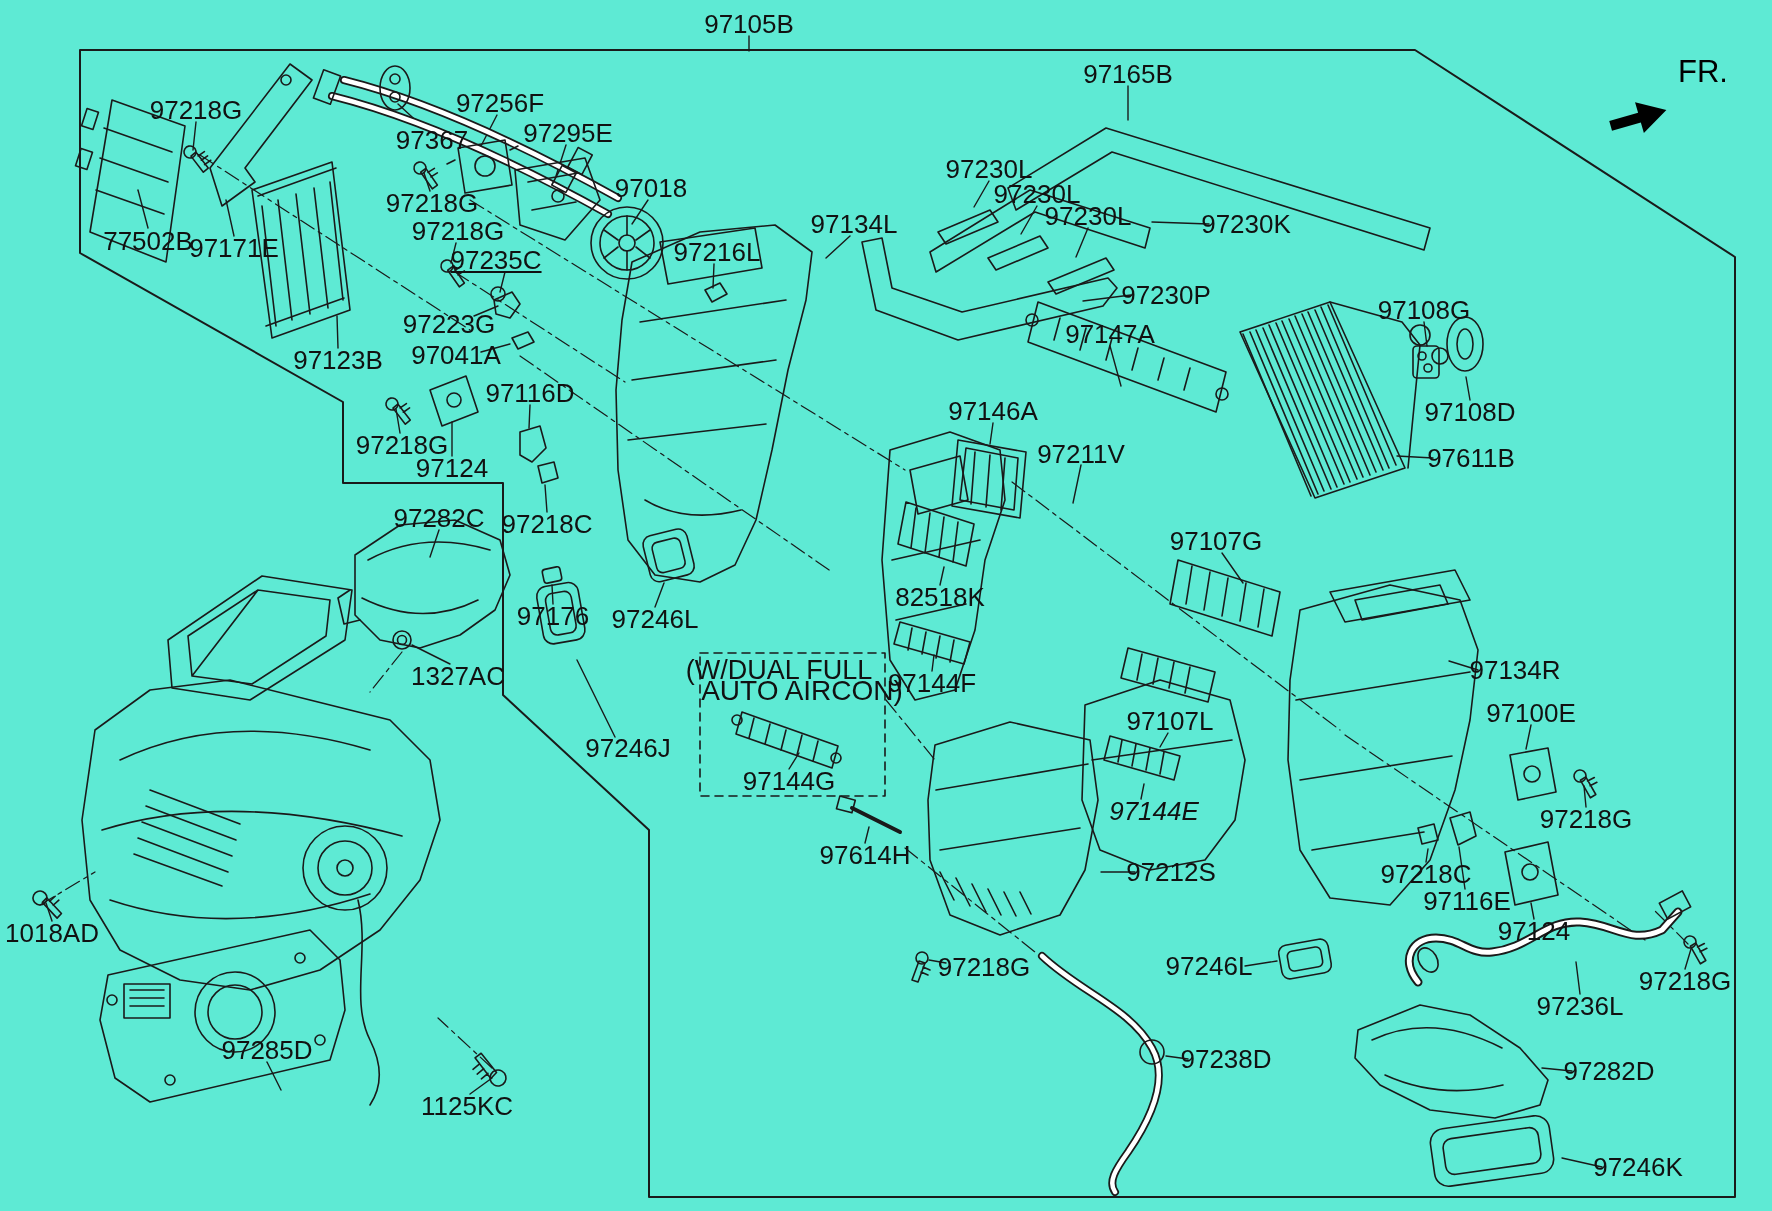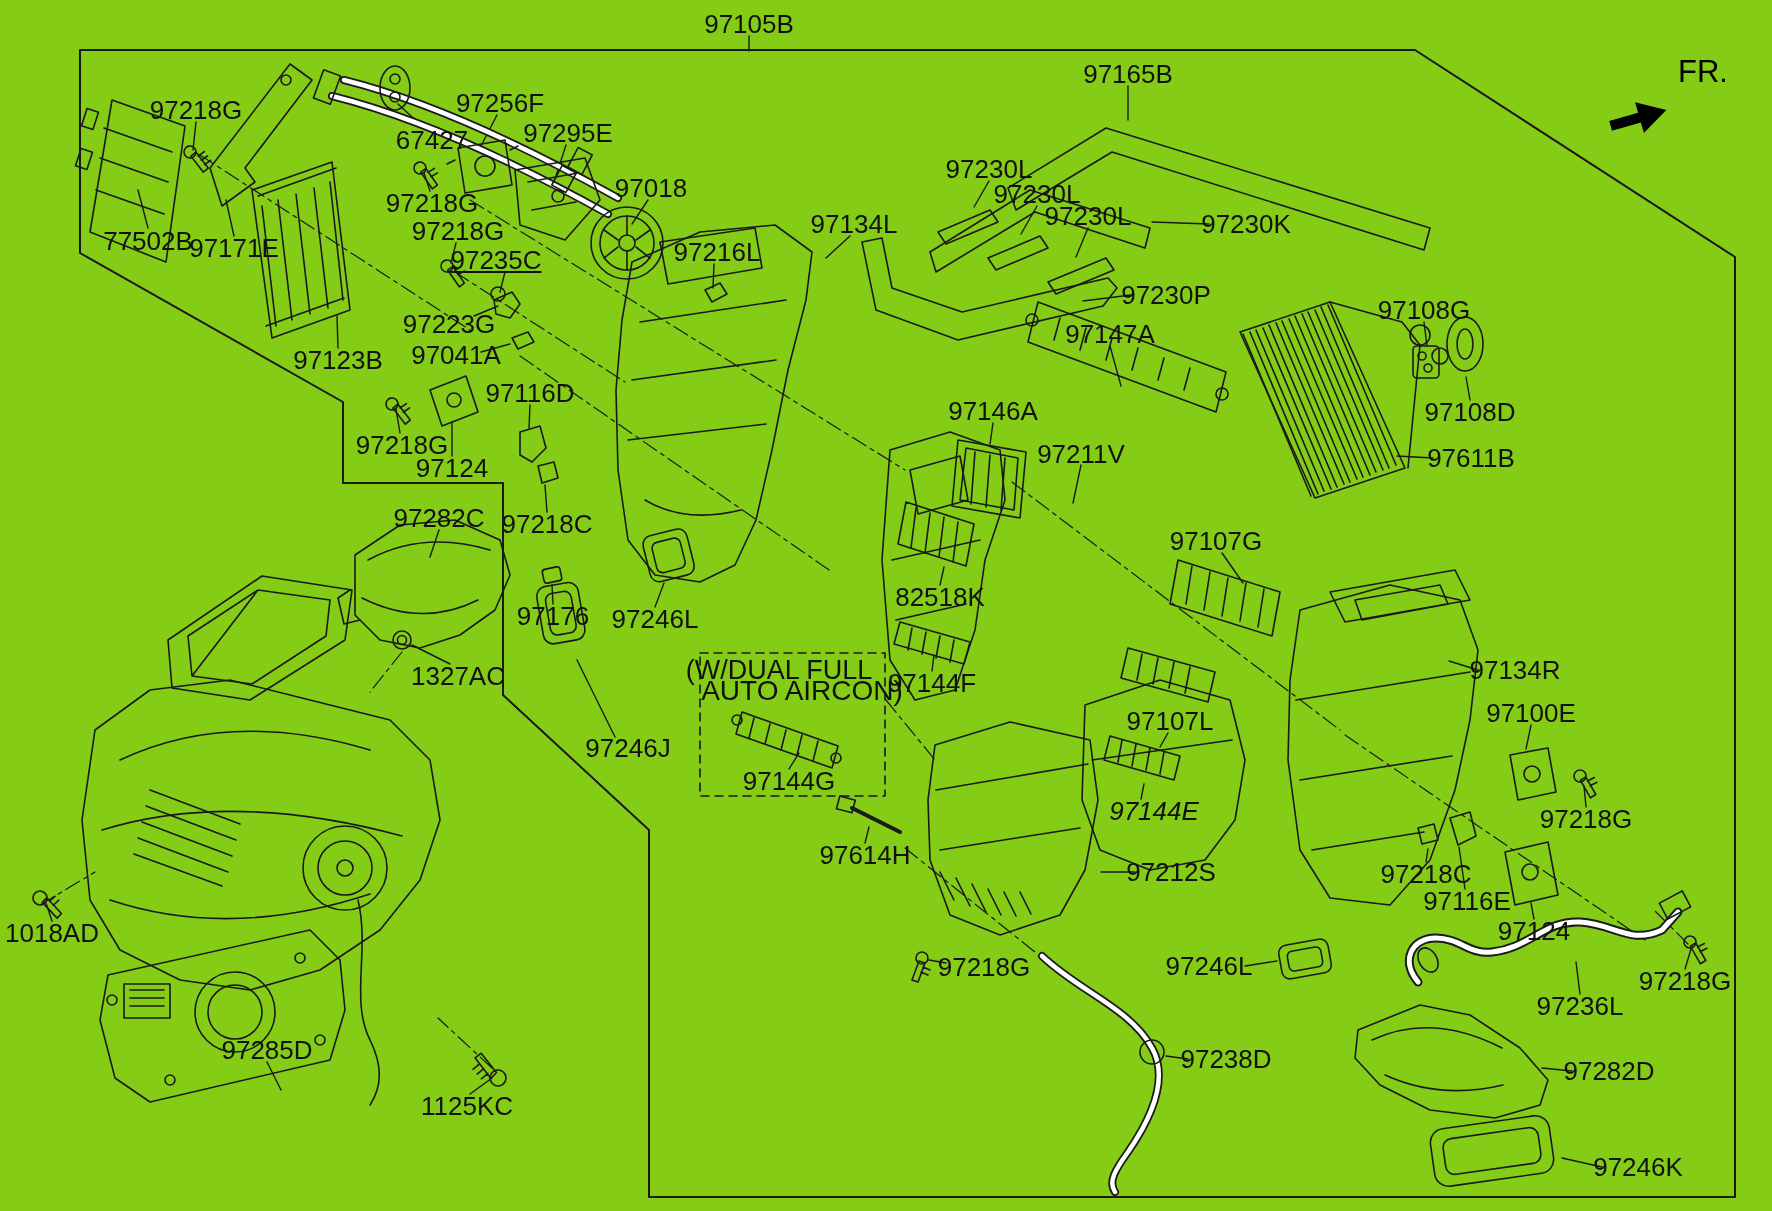--- a/index.html
+++ b/index.html
@@ -1,16 +1,16 @@
 <!DOCTYPE html>
 <html><head>
 <meta charset="utf-8">
 <style>
   html,body{margin:0;padding:0;background:#fff;}
-  .canvas{position:relative;width:1772px;height:1211px;background:#84cc16;
+  .canvas{position:relative;width:1772px;height:1211px;background:#5eead4;
           font-family:"Liberation Sans",sans-serif;overflow:hidden;}
   .canvas svg{position:absolute;left:0;top:0;}
   .plabel{position:absolute;transform:translate(-50%,-50%);font-size:26px;
           color:#111;white-space:nowrap;line-height:1;}
   .main-callout{left:749px;top:24px;}
   .note1{left:779px;top:670px;font-size:27px;}
   .note2{left:802px;top:691px;font-size:28px;}
   .fr-label{position:absolute;left:1678px;top:56px;font-size:31px;font-weight:normal;
             color:#000;line-height:1;}
 </style>
@@ -393,21 +393,21 @@
 
   <div id="labels-layer">
     <div class="plabel main-callout">97105B</div>
     <div class="fr-label">FR.</div>
     <div class="plabel note1">(W/DUAL FULL</div>
     <div class="plabel note2">AUTO AIRCON)</div>
 
   <div class="plabel" style="left: 196px; top: 110px;">97218G</div>
       <div class="plabel" style="left: 148px; top: 241px;">77502B</div>
       <div class="plabel" style="left: 234px; top: 248px; text-align: right;">97171E</div>
-      <div class="plabel" style="left: 432px; top: 140px;">67427</div>
+      <div class="plabel" style="left: 432px; top: 140px;">97367</div>
       <div class="plabel" style="left: 500px; top: 103px;">97256F</div>
       <div class="plabel" style="left: 568px; top: 133px;">97295E</div>
       <div class="plabel" style="left: 651px; top: 188px;">97018</div>
       <div class="plabel" style="left: 432px; top: 203px;">97218G</div>
       <div class="plabel" style="left: 458px; top: 231px;">97218G</div>
       <div class="plabel" style="left: 496px; top: 260px; text-decoration: underline;">97235C</div>
       <div class="plabel" style="left: 717px; top: 252px;">97216L</div>
       <div class="plabel" style="left: 338px; top: 360px;">97123B</div>
       <div class="plabel" style="left: 449px; top: 324px;">97223G</div>
       <div class="plabel" style="left: 456px; top: 355px;">97041A</div>

